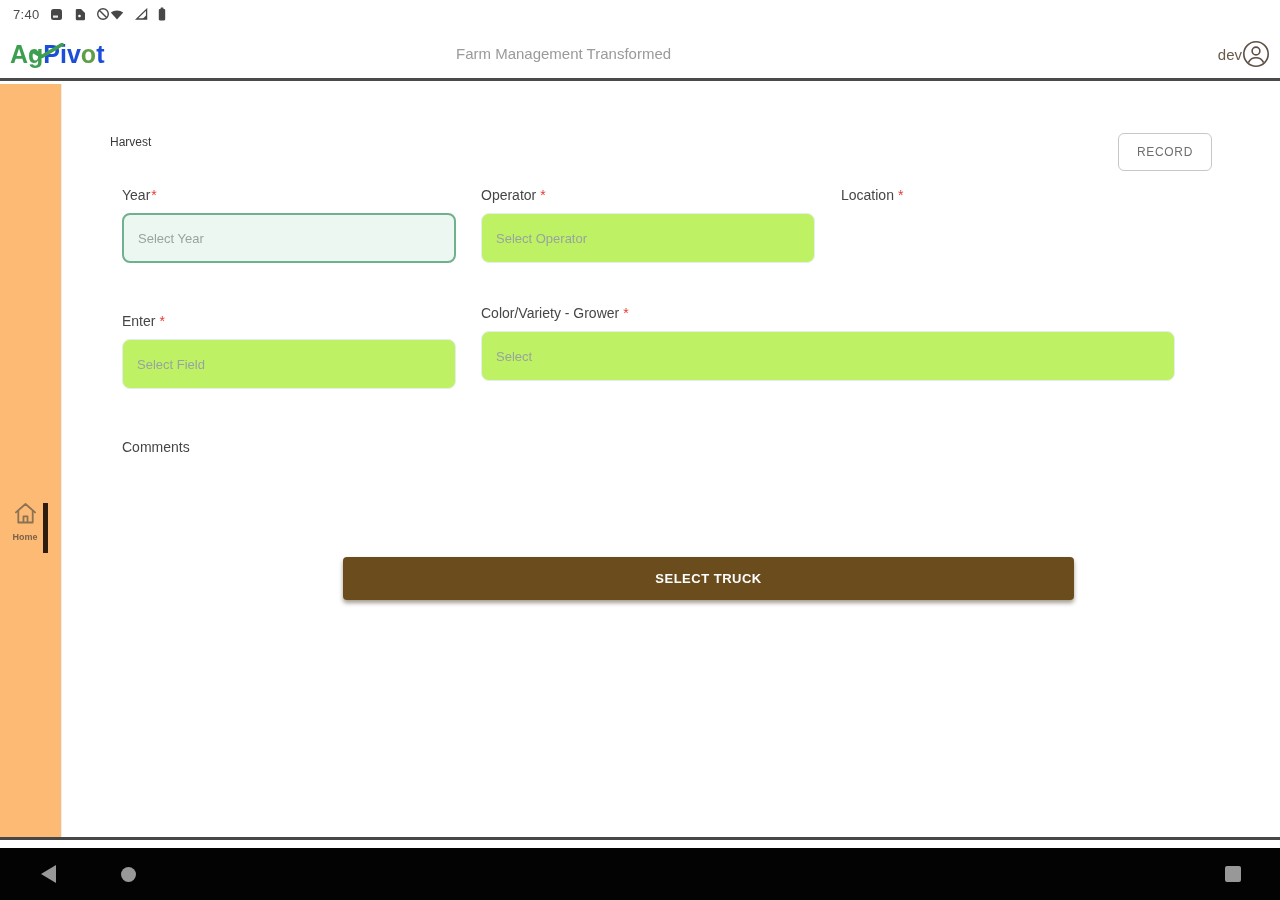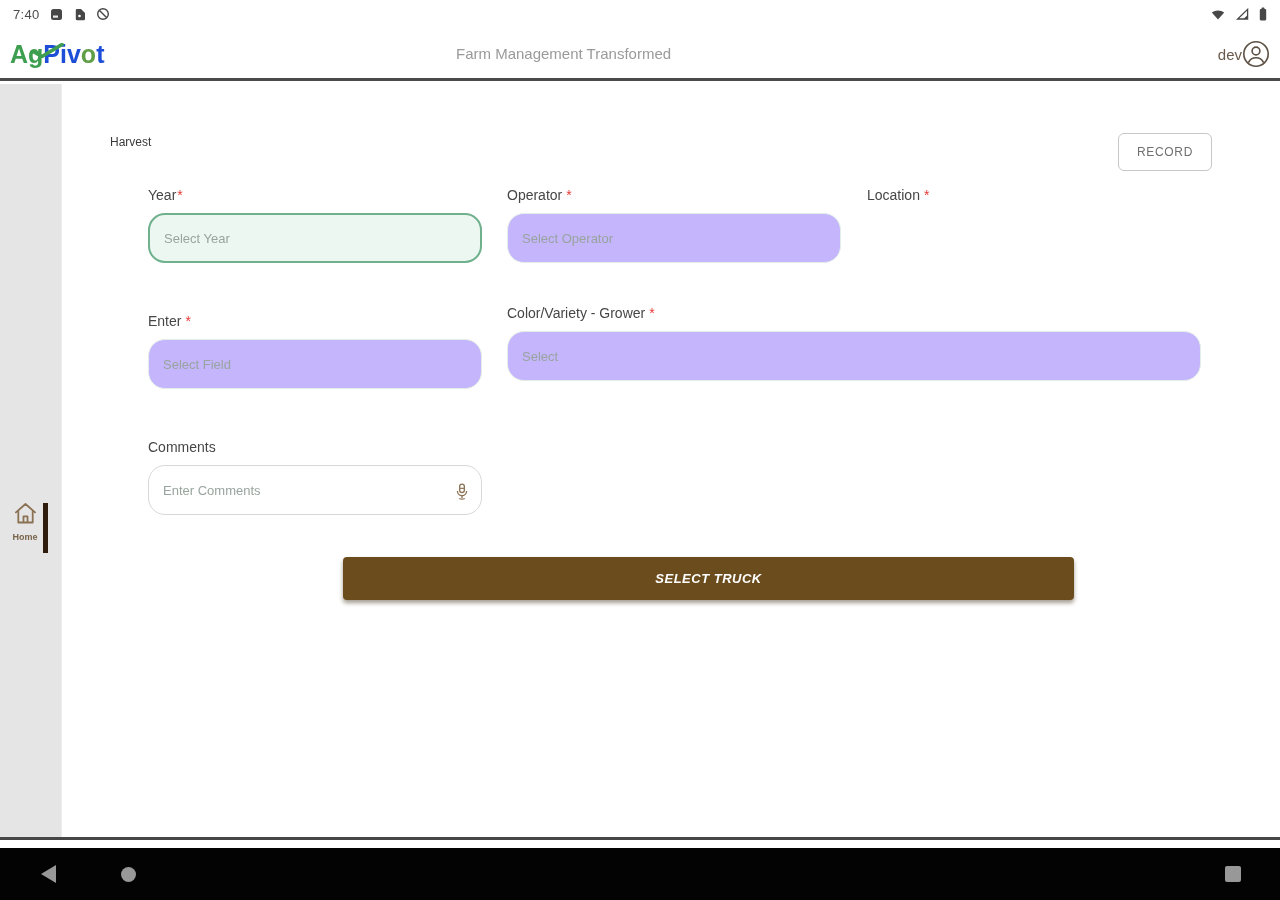--- a/index.html
+++ b/index.html
@@ -3,71 +3,71 @@
 <meta charset="utf-8">
 <style>
   * { margin:0; padding:0; box-sizing:border-box; }
   body { background:#222; font-family:"Liberation Sans", sans-serif; }
   .screen { position:relative; width:1280px; height:900px; background:#fff; overflow:hidden; }
 
   
   .app { position:absolute; left:0; top:0; width:1280px; height:840px; background:#fff; border-bottom:3px solid #474747; }
 
   
-  .status-bar { position:relative; height:28px; display:flex; justify-content:space-between; align-items:center; padding:11px 13px; background:#fff; }
+  .status-bar { position:relative; height:28px; display:flex; align-items:center; padding:11px 13px; background:#fff; }
   .sb-group { display:flex; align-items:center; gap:10px; }
   .sb-time { font-size:13px; color:#4c4c4c; letter-spacing:.3px; }
   .sb-icon { display:inline-flex; }
 
   
   .header { position:relative; height:53px; background:#fff; border-bottom:3px solid #4a4a4a; }
   .logo { position:absolute; left:10px; top:9px; font-size:25px; font-weight:bold; line-height:34px; white-space:nowrap; cursor:pointer; }
   .logo-ag { color:#3c9e4e; }
   .logo-piv, .logo-t { color:#1d4ed8; }
   .logo-o { color:#5f9e46; }
   .logo-check { position:absolute; left:21px; top:-4px; }
   .tagline { position:absolute; left:456px; top:17px; font-size:15px; color:#9a9a9a; }
   .user-area { position:absolute; right:10px; top:12px; display:flex; align-items:center; }
   .user-name { font-size:15px; color:#6b5a4b; }
   .avatar { display:inline-flex; cursor:pointer; }
 
   
   .body { position:absolute; left:0; top:84px; right:0; bottom:0; background:#fff; }
-  .sidebar { position:absolute; left:0; top:0; width:62px; height:100%; background:#e5e5e5; box-shadow:inset -1px 0 0 #ededf1; }
+  .sidebar { position:absolute; left:0; top:0; width:62px; height:100%; background:#fdba74; box-shadow:inset -1px 0 0 #ededf1; }
   .side-item { position:absolute; left:8px; top:416px; width:34px; text-align:center; cursor:pointer; }
   .side-item-label { display:block; font-size:9px; font-weight:bold; color:#79634a; margin-top:1px; }
   .active-bar { position:absolute; left:43px; top:419px; width:5px; height:50px; background:#2e1c0e; }
 
   .main { position:absolute; left:62px; top:0; right:0; bottom:0; background:#fff; }
 
   .page-title { position:absolute; left:48px; top:51px; font-size:12px; font-weight:500; color:#3a3a3a; }
 
   .record-btn { position:absolute; left:1056px; top:49px; width:94px; height:38px; background:#fff; border:1.5px solid #c7c7c7; border-radius:6px; font-family:"Liberation Sans",sans-serif; font-size:12px; letter-spacing:.7px; color:#6f6f6f; cursor:pointer; }
 
-  .group { position:absolute;margin-left:26px; }
+  .group { position:absolute; }
   .g-year { left:60px; top:102px; width:334px; }
   .g-operator { left:419px; top:102px; width:334px; }
   .g-location { left:779px; top:102px; width:334px; }
   .g-field { left:60px; top:228px; width:334px; }
   .g-variety { left:419px; top:220px; width:694px; }
   .g-comments { left:60px; top:354px; width:334px; }
 
   .lbl { font-size:14px; color:#464646; }
   .req { font-size:14px; color:#e53935; margin-left:4px; }
   .req.tight { margin-left:1px; }
 
-  .group input { display:block; margin-top:9px; width:100%; height:50px; border-radius:17px; padding:0 14px; font-family:"Liberation Sans",sans-serif; font-size:13px; color:#3d4a44; outline:none; }
+  .group input { display:block; margin-top:9px; width:100%; height:50px; border-radius:8px; padding:0 14px; font-family:"Liberation Sans",sans-serif; font-size:13px; color:#3d4a44; outline:none; }
   .group input::placeholder { color:#98a49e; }
-  .input-mint { background:#c4b5fd; border:1px solid #e2efe8; }
+  .input-mint { background:#bef264; border:1px solid #e2efe8; }
   .input-focused { background:#edf7f1; border:2px solid #6fb08d; }
   .input-comments { background:#fff; border:1px solid #d8d8d8; border-radius:6px; height:47px; padding-right:44px; }
   .input-wrap { position:relative; }
   .mic-btn { position:absolute; right:10px; top:50%; margin-top:-9px; background:none; border:none; padding:0; cursor:pointer; display:inline-flex; }
 
-  .select-truck { position:absolute; left:281px; top:473px; width:731px; height:43px; background:#6b4d1d; color:#fff; border:none; border-radius:4px; font-family:"Liberation Sans",sans-serif; font-size:13px; font-weight:bold; letter-spacing:.5px; box-shadow:0 3px 4px rgba(50,35,10,.45); cursor:pointer;font-style:italic; }
+  .select-truck { position:absolute; left:281px; top:473px; width:731px; height:43px; background:#6b4d1d; color:#fff; border:none; border-radius:4px; font-family:"Liberation Sans",sans-serif; font-size:13px; font-weight:bold; letter-spacing:.5px; box-shadow:0 3px 4px rgba(50,35,10,.45); cursor:pointer; }
 
   
   .navbar { position:absolute; left:0; bottom:0; width:100%; height:52px; background:#030303; }
   .nav-back { position:absolute; left:41px; top:17px; width:0; height:0; border-top:9px solid transparent; border-bottom:9px solid transparent; border-right:15px solid #989898; cursor:pointer; }
   .nav-home { position:absolute; left:121px; top:19px; width:15px; height:15px; border-radius:50%; background:#989898; cursor:pointer; }
   .nav-recents { position:absolute; right:39px; top:18px; width:16px; height:16px; border-radius:2px; background:#989898; cursor:pointer; }
 </style>
 </head>
 <body>
 
@@ -174,34 +174,20 @@
           <span class="lbl">Enter</span><span class="req">*</span>
           <input class="input-mint" type="text" placeholder="Select Field" style="">
         </div>
         <div class="group g-variety">
           <span class="lbl">Color/Variety - Grower</span><span class="req">*</span>
           <input class="input-mint" type="text" placeholder="Select" style="">
         </div>
 
         <div class="group g-comments">
           <span class="lbl">Comments</span>
-          <div class="input-wrap">
-            <input class="input-comments" type="text" placeholder="Enter Comments" style="">
-            <button class="mic-btn">
-              <span>
-                <svg width="20" height="22" viewBox="0 0 24 24">
-                    <rect x="9.2" y="2.6" width="5.6" height="10" rx="2.8" fill="none" stroke="#8b7355" stroke-width="1.6"></rect>
-                    <line x1="9.2" y1="7.6" x2="14.8" y2="7.6" stroke="#8b7355" stroke-width="1.4"></line>
-                    <path d="M6.5,10.8 A5.5,5.5 0 0 0 17.5,10.8" fill="none" stroke="#8b7355" stroke-width="1.6"></path>
-                    <line x1="12" y1="16.3" x2="12" y2="19.2" stroke="#8b7355" stroke-width="1.6"></line>
-                    <path d="M8.7,19.8 Q12,21.4 15.3,19.8" fill="none" stroke="#8b7355" stroke-width="1.6"></path>
-                  </svg>
-              </span>
-            </button>
-          </div>
         </div>
 
         <button class="select-truck">SELECT TRUCK</button>
       </div>
     </div>
   </div>
 
   <div class="navbar">
     <div class="nav-back"></div>
     <div class="nav-home"></div>

